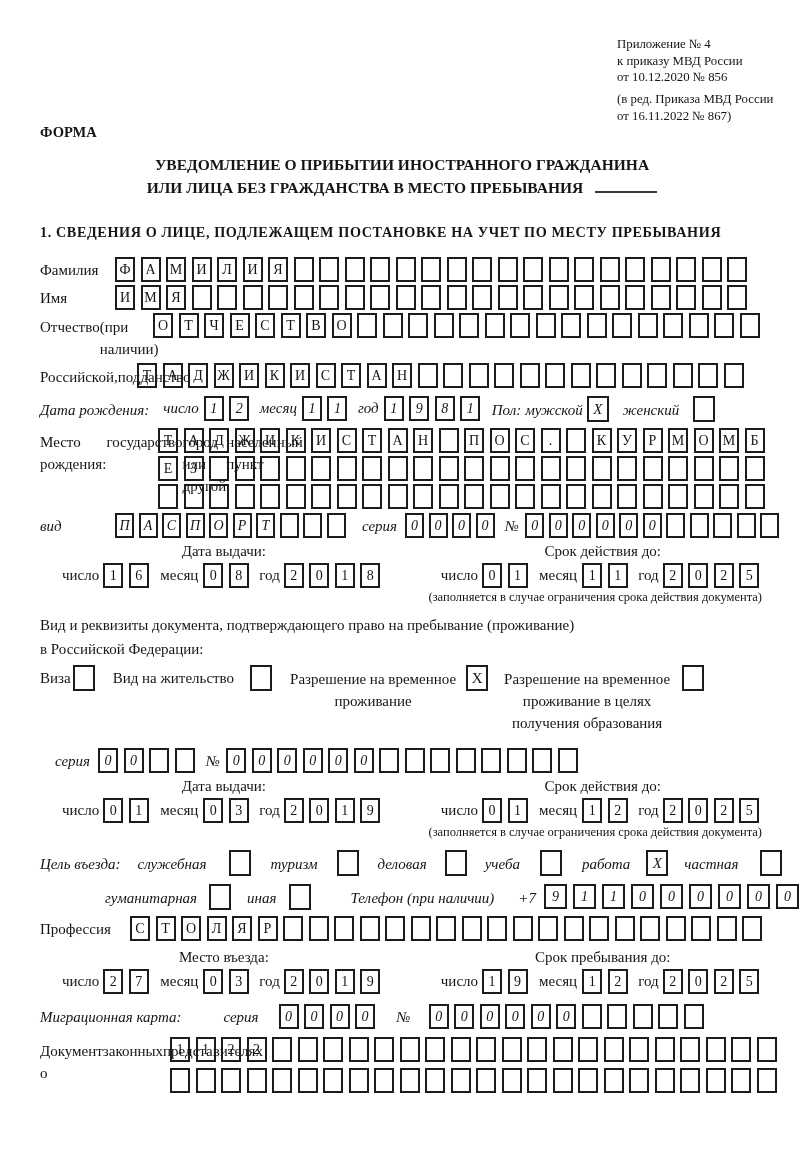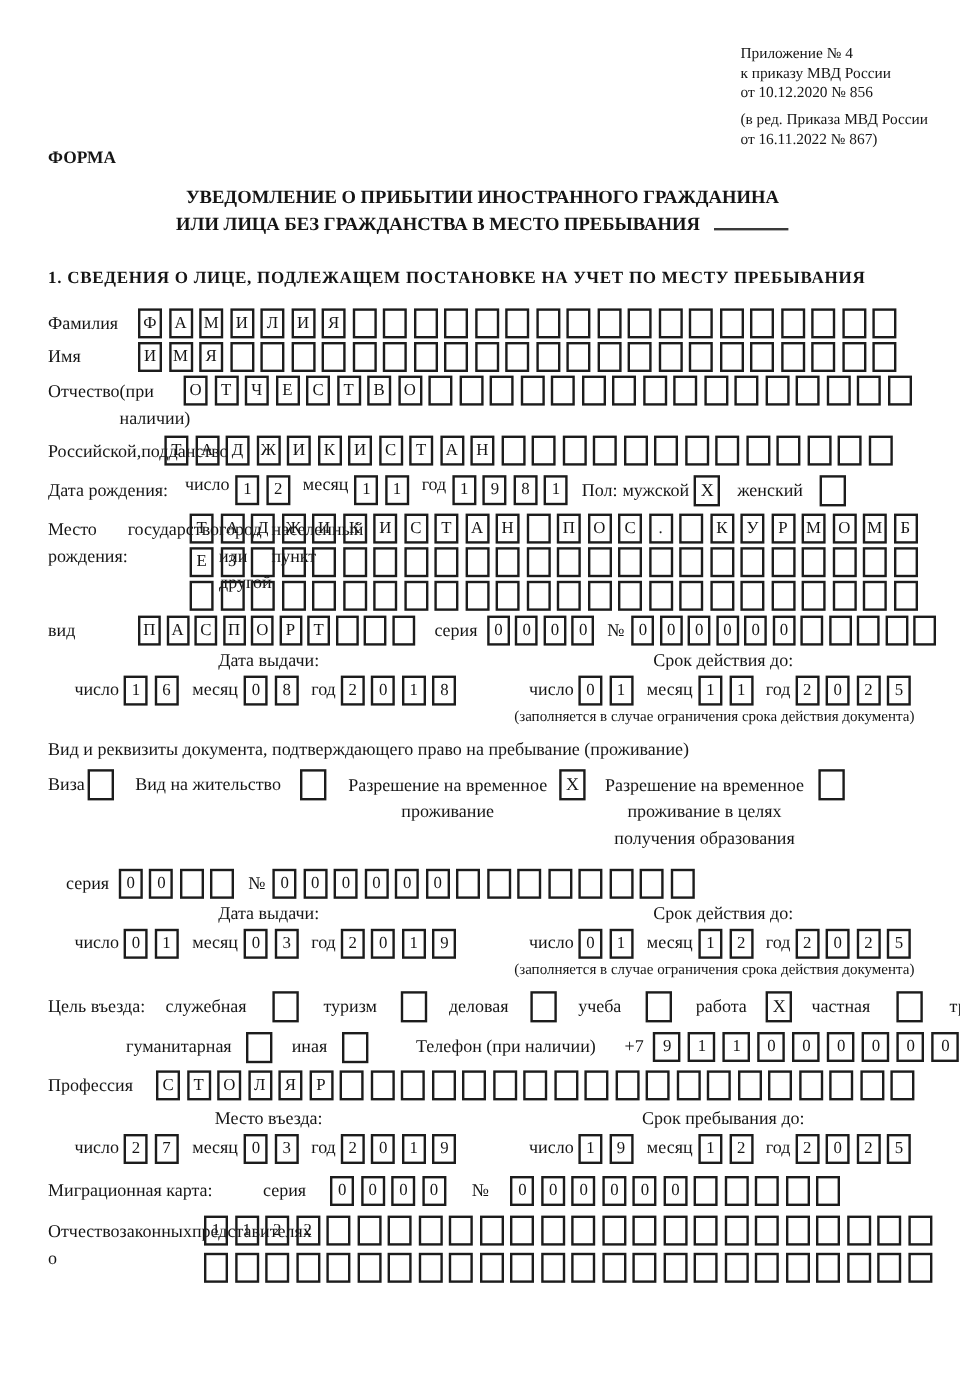--- a/index.html
+++ b/index.html
@@ -7,21 +7,21 @@
        font-family:"Liberation Serif","DejaVu Serif",serif;font-size:15px;
        position:relative;overflow:hidden;}
   .page{padding:36px 6px 0 40px;}
   .annex{margin-left:577px;font-size:12.8px;line-height:1.3;}
   .annex .amend{margin-top:5px;}
   .forma{font-weight:bold;font-size:14.5px;text-align:left;padding-right:24px;}
   .title{text-align:center;font-weight:bold;font-size:15.5px;line-height:1.5;margin-top:12px;margin-right:30px;}
   .blank{display:inline-block;width:62px;height:14px;border-bottom:2.5px solid #3a3a3a;margin-left:12px;}
   .section{font-weight:bold;font-size:14.2px;letter-spacing:0.6px;margin-top:24px;}
   .row{display:flex;align-items:flex-start;}
-  .aic{align-items:flex-start;}
+  .aic{align-items:center;font-style:italic;}
   .flabel{flex:0 0 auto;font-size:15px;line-height:21px;padding-top:3px;}
   .lstack{display:inline-flex;flex-direction:row;}
   .lstack span{line-height:22px;}
   .w75{width:75px;}
   .w97{width:97px;}
   .w113{width:113px;}
   .w118{width:118px;}
   .w130{width:130px;}
   .boxes{display:inline-flex;flex:0 0 auto;}
   .cbox{flex:0 0 auto;display:inline-block;box-sizing:border-box;width:20px;height:25px;
@@ -398,20 +398,21 @@
             <span class="cbox">2</span>
             <span class="cbox">5</span>
           </span>
       </div>
     </div>
   </div>
   <div class="date-note">(заполняется в случае ограничения срока действия документа)</div>
 
   <div class="intro">
     <div>Вид и реквизиты документа, подтверждающего право на пребывание (проживание)</div>
+    <div>в Российской Федерации:</div>
   </div>
 
   <div class="row mt4">
     <span class="flabel">Виза</span>
     <span class="chk ml2"></span>
     <span class="flabel ml18">Вид на жительство</span>
     <span class="chk ml16"></span>
     <span class="flabel stack ml18">
       <span>Разрешение на временное</span>
       <span>проживание</span>
@@ -636,21 +637,21 @@
         <span class="cbox"></span>
         <span class="cbox"></span>
         <span class="cbox"></span>
         <span class="cbox"></span>
         <span class="cbox"></span>
       </span>
   </div>
 
   <div class="row mt8">
     <span class="flabel w130 lstack">
-      <span>Отчество о</span>
+      <span>Документ о</span>
       <span>законных</span>
       <span>представителях</span>
 
     </span>
     <span class="bcol">
       <span class="boxes">
           <span class="cbox">1</span>
           <span class="cbox">1</span>
           <span class="cbox">2</span>
           <span class="cbox">2</span>

